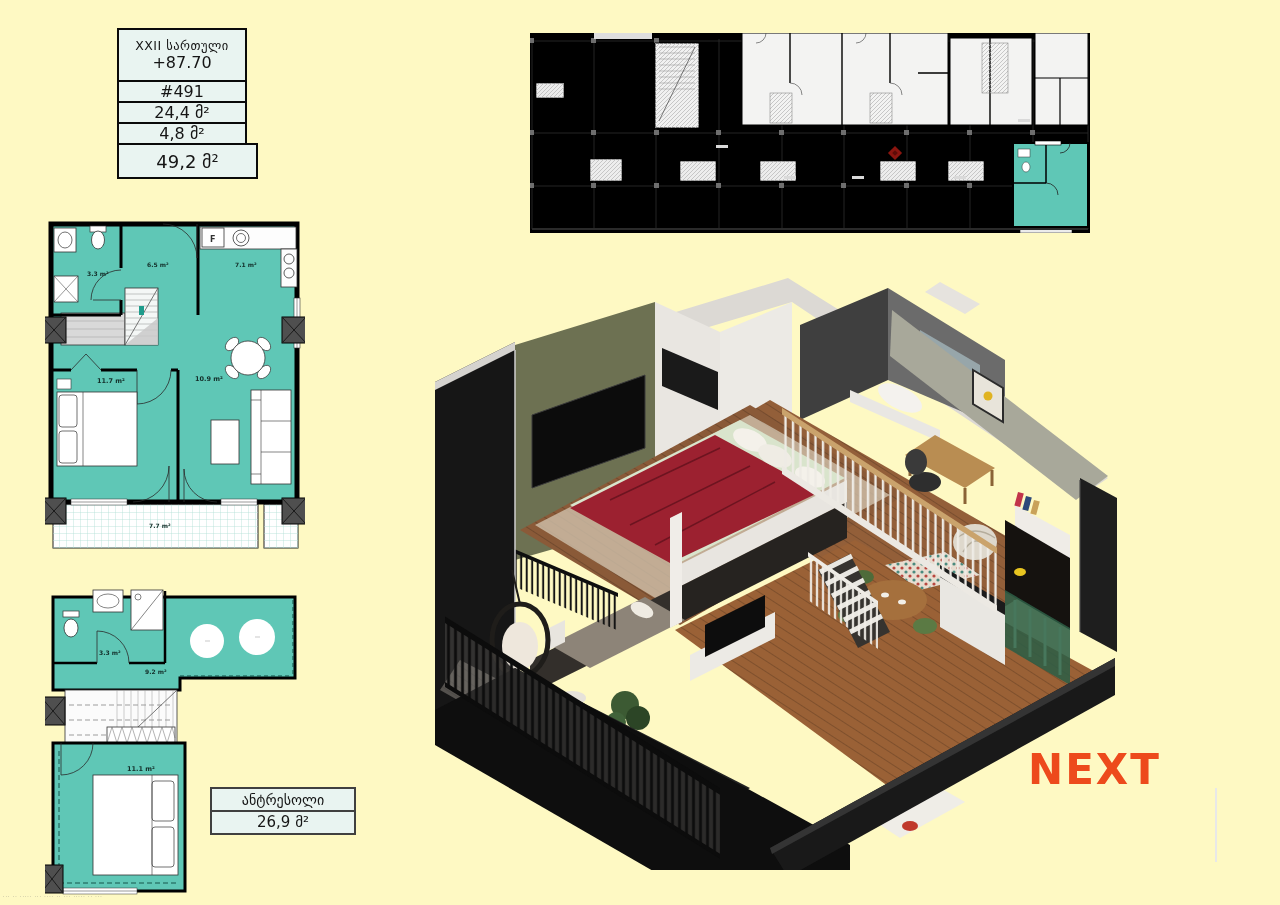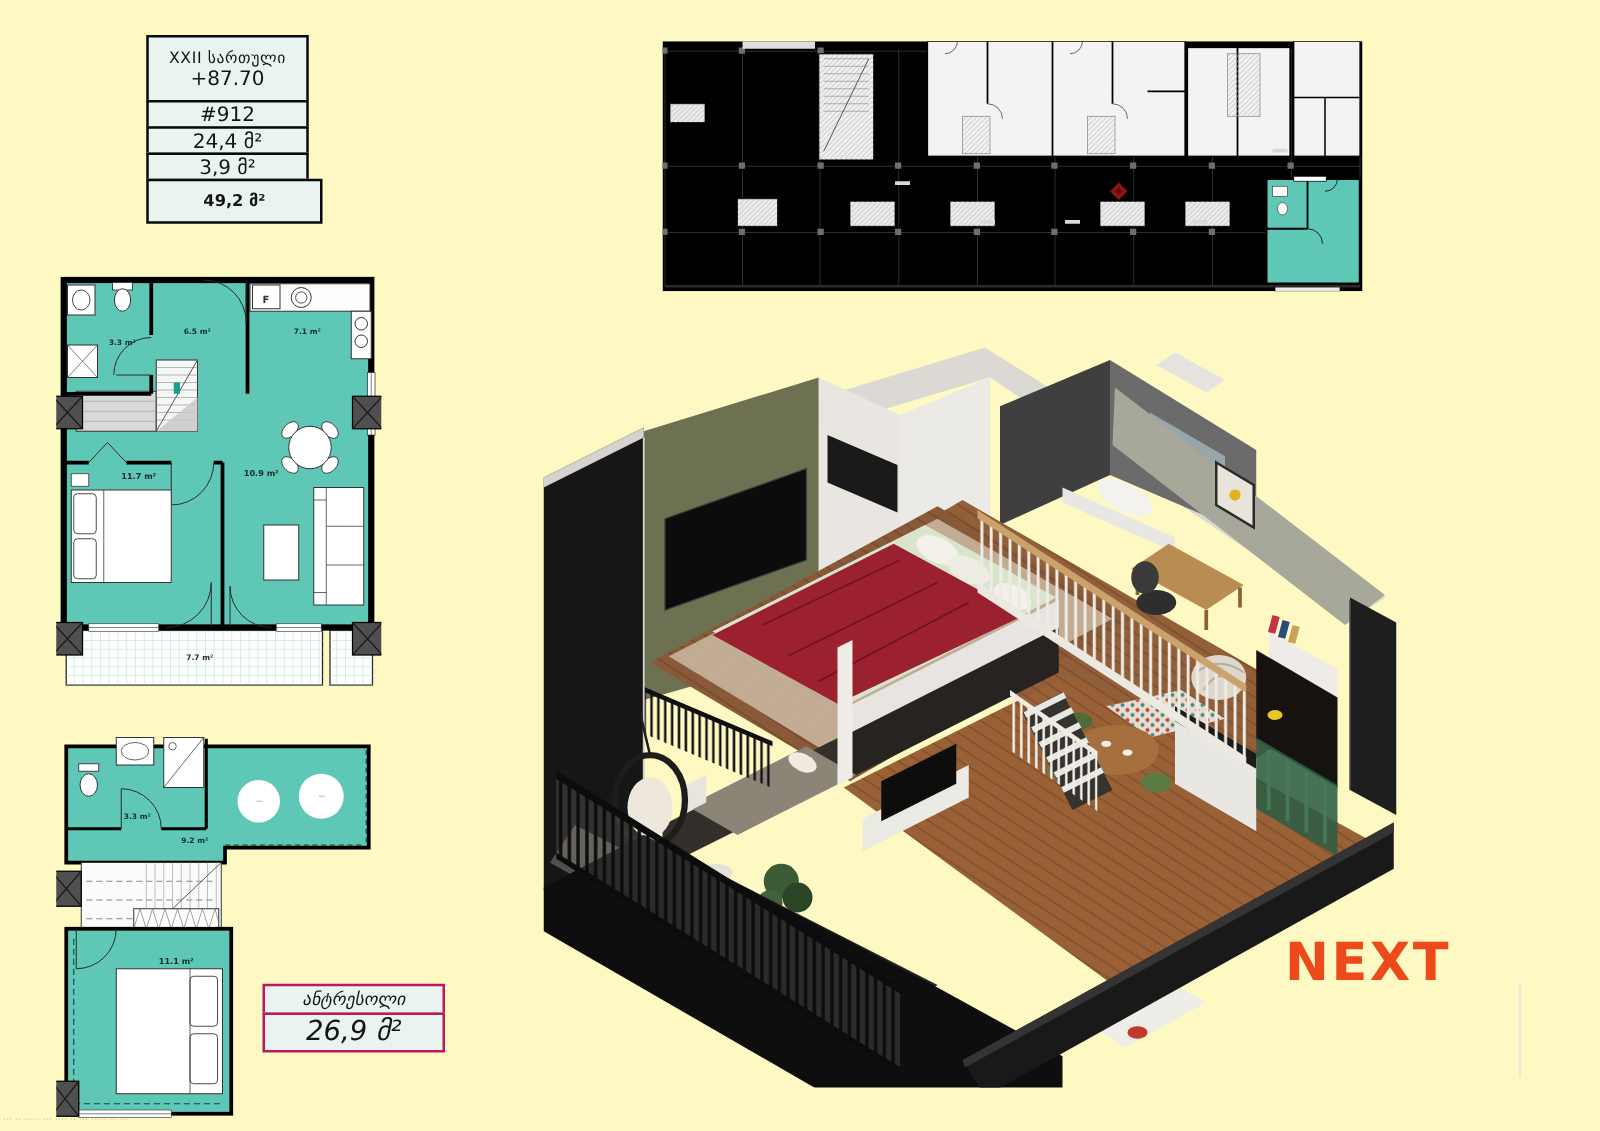--- a/index.html
+++ b/index.html
@@ -11,28 +11,28 @@
   .info-table{left:117px;top:28px;width:141px;}
   .it-row{box-sizing:border-box;background:#E9F4F1;border:2px solid #0a0a0a;margin-top:-2px;
           width:130px;display:flex;flex-direction:column;align-items:center;justify-content:center;
           text-align:center;color:#151515;}
   .it-row.first{margin-top:0;height:54px;}
   .it-row.small{height:23px;}
   .it-row.total{width:141px;height:36px;}
   .it-georgian{font-size:12.5px;letter-spacing:.5px;}
   .it-num{font-size:16px;}
   .it-big{font-size:16px;}
-  .it-total{font-size:13px;font-weight:bold;}
+  .it-total{font-size:18px;}
 
   
   .mezz-label{left:210px;top:789px;width:146px;}
-  .ml-row{box-sizing:border-box;background:#E9F4F1;border:2px solid #be185d;margin-top:-2px;
-          text-align:center;color:#151515;font-style:italic;}
+  .ml-row{box-sizing:border-box;background:#E9F4F1;border:2px solid #404040;margin-top:-2px;
+          text-align:center;color:#151515;}
   .ml-title{font-size:14px;padding:3px 0 2px;}
-  .ml-area{font-size:22px;padding:1px 0 2px;}
+  .ml-area{font-size:15px;padding:1px 0 2px;}
 
   
   .logo{left:1028px;top:753px;width:200px;color:#ED4A1C;font-weight:800;
         font-size:42px;line-height:.83;letter-spacing:2px;}
   .logo .mark{font-size:15px;letter-spacing:0;margin-left:5px;}
   .logo-line{left:1215px;top:788px;width:2px;height:74px;background:#e8e8e8;}
 
   
   .watermark{left:3px;top:894px;font-size:4.5px;color:#6f6f6f;letter-spacing:1px;white-space:nowrap;}
 
@@ -45,27 +45,27 @@
 <body>
 
 <div class="canvas">
 
   <div class="abs info-table">
     <div class="it-row first">
       <div class="it-georgian">XXII სართული</div>
       <div class="it-num">+87.70</div>
     </div>
     <div class="it-row small">
-      <div class="it-big">#912</div>
+      <div class="it-big">#491</div>
     </div>
     <div class="it-row small">
       <div class="it-big">24,4 მ²</div>
     </div>
     <div class="it-row small">
-      <div class="it-big">3,9 მ²</div>
+      <div class="it-big">4,8 მ²</div>
     </div>
     <div class="it-row total">
       <div class="it-total">49,2 მ²</div>
     </div>
   </div>
 
   <svg class="abs" style="left:530px;top:33px" width="560" height="200" viewBox="0 0 560 200">
     <defs>
       <pattern id="hk" width="4" height="4" patternUnits="userSpaceOnUse">
         <path d="M0 4L4 0" stroke="#b5b5b5" stroke-width="0.7"></path>

